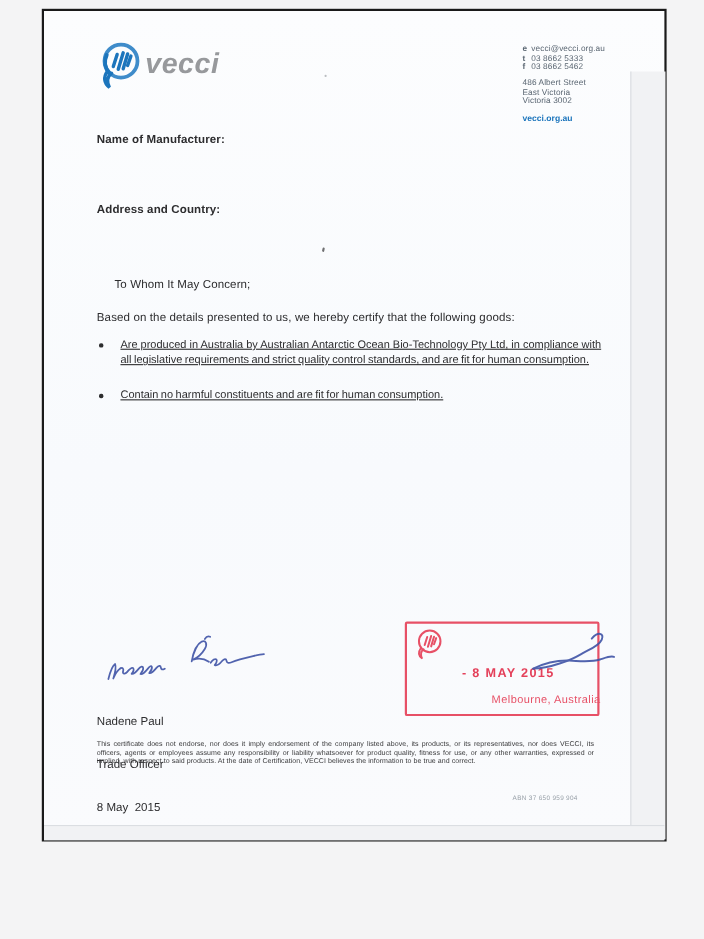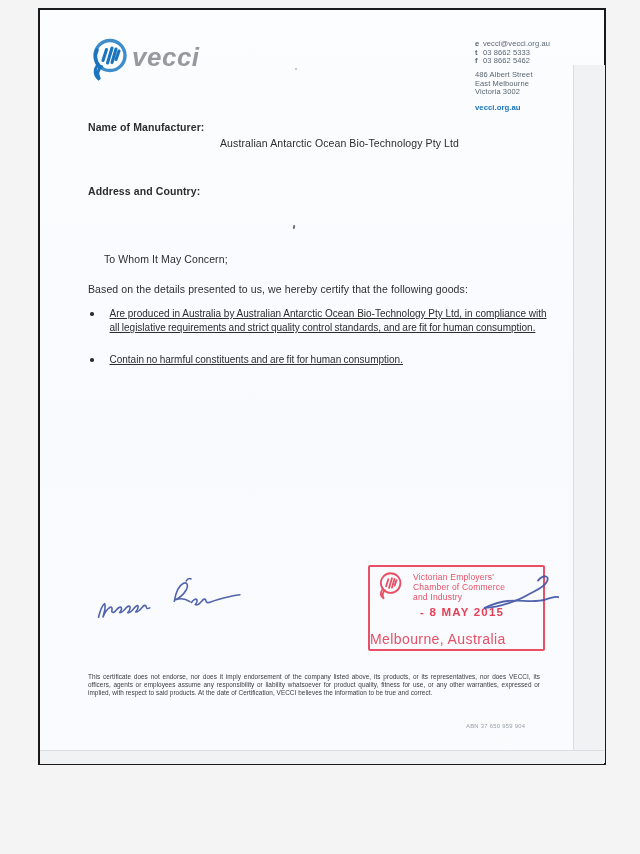--- a/index.html
+++ b/index.html
@@ -72,21 +72,21 @@
   .signature-ink{left:50px;top:566px;width:155px;height:46px;transform:rotate(-6deg);}
   .sig-block{left:48px;top:614px;font-size:10.5px;line-height:13px;white-space:pre-wrap;}
 
   .stamp{
     left:328px;top:555px;width:173px;height:82px;
     border:2px solid #e75066;border-radius:2px;color:#e75066;
   }
   .stamp-logo{position:absolute;left:5px;top:3px;width:30px;height:32px;}
   .stamp-org{position:absolute;left:43px;top:5px;font-size:8.5px;line-height:10px;letter-spacing:.2px;}
   .stamp-date{position:absolute;left:50px;top:39px;font-size:11.5px;font-weight:bold;letter-spacing:1.2px;color:#e4405a;white-space:pre;}
-  .stamp-location{position:absolute;left:0;top:64px;width:100%;font-size:14px;letter-spacing:.4px;}
+  .stamp-location{position:absolute;left:0;top:64px;width:100%;text-align:center;font-size:10px;letter-spacing:.4px;padding-left:40px;}
   .stamp-signature-ink{left:433px;top:563px;width:90px;height:46px;transform:rotate(-4deg);z-index:3;}
 
   .disclaimer{
     left:48px;top:663px;width:452px;
     font-size:6.4px;line-height:8.1px;text-align:justify;
     color:#3b3b3d;letter-spacing:.05px;
   }
   .abn{left:426px;top:713px;font-size:5.8px;color:#98a0a8;letter-spacing:.3px;}
 
   .speck1{left:253px;top:215px;width:2px;height:4px;background:#6f6f71;border-radius:1px;transform:rotate(12deg);}
@@ -111,28 +111,27 @@
   </svg>
   <div class="abs logo-text">vecci</div>
 
   <div class="abs contact contact-rows">
     <div><span class="contact-prefix">e</span><span>vecci@vecci.org.au</span></div>
     <div><span class="contact-prefix">t</span><span>03 8662 5333</span></div>
     <div><span class="contact-prefix">f</span><span>03 8662 5462</span></div>
   </div>
   <div class="abs contact contact-address">
     <div>486 Albert Street</div>
-    <div>East Melbourne</div>
+    <div>East Victoria</div>
     <div>Victoria 3002</div>
   </div>
   <div class="abs contact-website">vecci.org.au</div>
 
 
   <div class="abs field-label f1-label">Name of Manufacturer:</div>
-  <div class="abs field-value f1-value">Australian Antarctic Ocean Bio-Technology Pty Ltd</div>
 
   <div class="abs field-label f2-label">Address and Country:</div>
 
   <div class="abs body-text salutation">To Whom It May Concern;</div>
   <div class="abs body-text intro">Based on the details presented to us, we hereby certify that the following goods:</div>
 
   <div class="abs bullet-row b1">
     <span class="bullet-dot"></span>
     <span class="bullet-text b-long">Are produced in Australia by Australian Antarctic Ocean Bio-Technology Pty Ltd, in compliance with all legislative requirements and strict quality control standards, and are fit for human consumption.</span>
   </div>
@@ -144,35 +143,35 @@
 
   <svg class="abs signature-ink" viewBox="0 0 155 46">
     <g fill="none" stroke="#3f53a6" stroke-width="1.6" stroke-linecap="round" stroke-linejoin="round" opacity="0.9">
       <path d="M7 34 C9.5 27 12.5 22 14.5 21 C15.5 25 13 30.5 11.5 34 C14 29.5 17 26.5 19 25.5"></path>
       <path d="M19 25.5 C21 24.5 22 26.5 21 28.5 C20 30.5 22.5 31.5 24.5 29.5 C27.5 26.5 29.5 25.5 30.5 26.5 C31.5 28.5 29.5 30.5 28.5 31.5 C30.5 32.5 33.5 29.5 35.5 27.5 C37.5 25.5 39.5 25.5 39.5 27.5 C39.5 29.5 37.5 31.5 36.5 32.5 C38.5 33.5 41.5 30.5 43.5 28.5 C45.5 26.5 47.5 25.5 47.5 27.5 C47.5 29.5 45.5 31.5 44.5 32.5 C46.5 33.5 49.5 30.5 51.5 28.5 C53.5 26.5 55.5 26.5 55.5 28.5 C55.5 30.3 56.5 31 59 30"></path>
       <path d="M84 26 C86.5 17 91 10.5 95 9 C99 8 100 12 97 16 C94 20 88.5 23.5 85.5 24.5 C90 23.5 95.5 24.5 99.5 28"></path>
       <path d="M98 7 C99.5 5 101.5 4.5 103 5.5"></path>
       <path d="M101 29 C103 26.5 105.5 25.5 106.5 26.5 C107.5 28.5 105.5 30.5 104.5 31.5 C106.5 32.5 109.5 30.5 111.5 28.5 C113.5 26.5 115.5 26.5 115.5 28.5 C115.5 30.5 117 31.5 120 30.5 C125 29 132 28 140 27 C144 26.6 147 26.3 150 26.3"></path>
     </g>
   </svg>
+  <div class="abs sig-block">
+    <div>Nadene Paul</div>
+    <div>Trade Officer</div>
+    <div>8 May  2015</div>
+  </div>
 
   <div class="abs stamp">
     <svg class="stamp-logo" viewBox="0 0 46 48">
       <circle cx="24" cy="19.5" r="15" fill="none" stroke="#e75066" stroke-width="2.8"></circle>
       <path d="M11.5 29 C8 34 8.2 39.5 13.5 43.5 C10.8 38 11.6 33.5 15.5 30.5" fill="none" stroke="#e75066" stroke-width="2.6" stroke-linecap="round"></path>
       <line x1="17" y1="24.5" x2="20.5" y2="13.5" stroke="#e75066" stroke-width="2.8" stroke-linecap="round"></line>
       <line x1="21.5" y1="27" x2="26" y2="12" stroke="#e75066" stroke-width="2.8" stroke-linecap="round"></line>
       <line x1="26" y1="26.5" x2="30" y2="13" stroke="#e75066" stroke-width="2.8" stroke-linecap="round"></line>
       <line x1="30" y1="23.5" x2="33" y2="15" stroke="#e75066" stroke-width="2.8" stroke-linecap="round"></line>
     </svg>
-    <div class="stamp-org">
-      <div>Victorian Employers'</div>
-      <div>Chamber of Commerce</div>
-      <div>and Industry</div>
-    </div>
     <div class="stamp-date">- 8 MAY 2015</div>
     <div class="stamp-location">Melbourne, Australia</div>
   </div>
 
   <svg class="abs stamp-signature-ink" viewBox="0 0 90 46">
     <g fill="none" stroke="#3f53a6" stroke-width="1.8" stroke-linecap="round" stroke-linejoin="round" opacity="0.9">
       <path d="M66 9 C72 3 78 4.5 75 10.5 C72 16.5 62 19 55 22.5 C46 27 26 33.5 11 32.5"></path>
       <path d="M11 32.5 C21 28.5 34 26.5 44 27.5 C54 28.5 64 30.5 72 28.5 C78 27 82 25.5 85 27"></path>
     </g>
   </svg>

